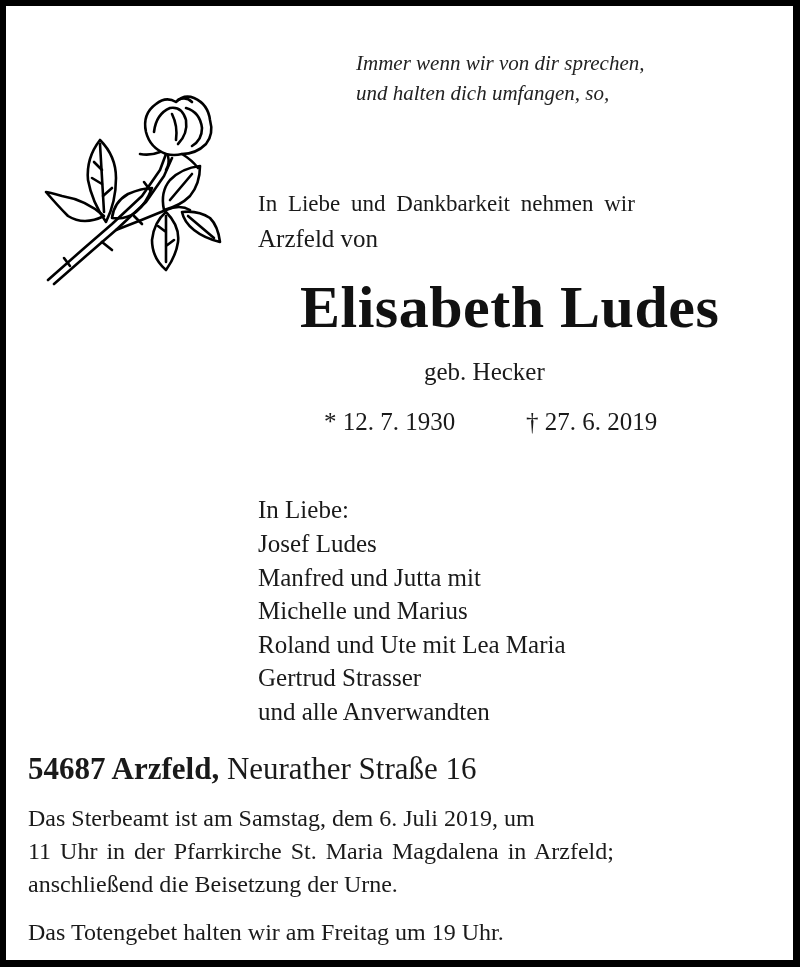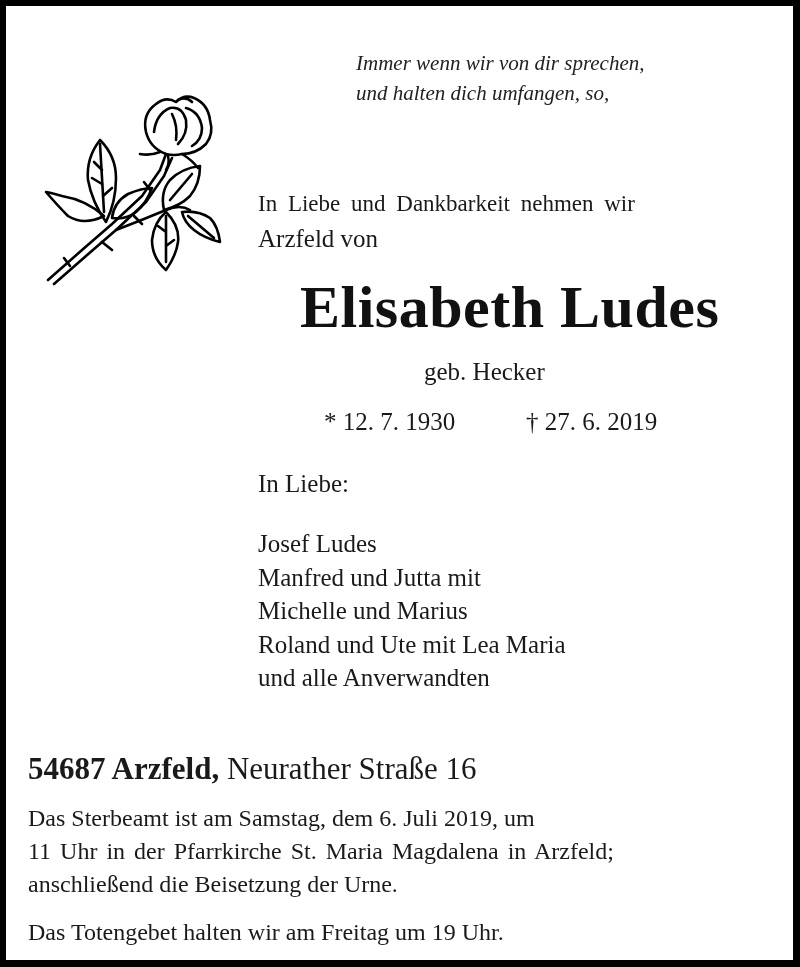--- a/index.html
+++ b/index.html
@@ -18,21 +18,21 @@
   }
   .abs { position: absolute; white-space: nowrap; }
   .rose { position: absolute; left: 36px; top: 86px; width: 180px; height: 196px; }
   .poem { left: 350px; top: 42px; font-family: "Liberation Serif", serif; font-style: italic; font-size: 21px; line-height: 30px; color: #222; }
   .intro { left: 252px; top: 180px; font-family: "Liberation Serif", serif; font-size: 23px; line-height: 35px; word-spacing: 5px; }
   .intro2 { left: 252px; top: 215px; font-family: "Liberation Serif", serif; font-size: 25px; line-height: 35px; }
   .name { left: 246px; top: 263px; font-family: "Liberation Serif", serif; font-weight: bold; font-size: 60px; line-height: 76px; color: #111; letter-spacing: 0.5px; margin-left: 48px; }
   .maiden { left: 418px; top: 350px; font-family: "Liberation Serif", serif; font-size: 25px; line-height: 32px; }
   .birth { left: 318px; top: 400px; font-family: "Liberation Serif", serif; font-size: 25px; line-height: 32px; }
   .death { left: 520px; top: 400px; font-family: "Liberation Serif", serif; font-size: 25px; line-height: 32px; }
-  .inliebe { left: 252px; top: 462px; font-family: "Liberation Serif", serif; font-size: 25px; line-height: 32px; }
+  .inliebe { left: 252px; top: 488px; font-family: "Liberation Serif", serif; font-size: 25px; line-height: 32px; }
   .family { left: 252px; top: 521px; font-family: "Liberation Serif", serif; font-size: 25px; line-height: 33.5px; }
   .family div { height: 33.5px; }
   .address { left: 22px; top: 748px; font-family: "Liberation Serif", serif; font-size: 31px; line-height: 30px; }
   .address b { font-weight: bold; }
   .service { left: 22px; top: 796px; font-family: "Liberation Serif", serif; font-size: 24px; line-height: 33px; }
   .service .l2 { word-spacing: 3px; }
   .prayer { left: 22px; top: 910px; font-family: "Liberation Serif", serif; font-size: 24px; line-height: 33px; }
 </style>
 </head>
 <body>
@@ -92,20 +92,21 @@
   <div class="abs birth">* 12. 7. 1930</div>
   <div class="abs death">† 27. 6. 2019</div>
 
   <div class="abs inliebe">In Liebe:</div>
 
   <div class="abs family">
     <div>Josef Ludes</div>
     <div>Manfred und Jutta mit</div>
     <div>Michelle und Marius</div>
     <div>Roland und Ute mit Lea Maria</div>
+    <div>Gertrud Strasser</div>
     <div>und alle Anverwandten</div>
   </div>
 
   <div class="abs address">
     <b>54687 Arzfeld,</b>
     <span>Neurather Straße 16</span>
   </div>
 
   <div class="abs service">
     <div>Das Sterbeamt ist am Samstag, dem 6. Juli 2019, um</div>

